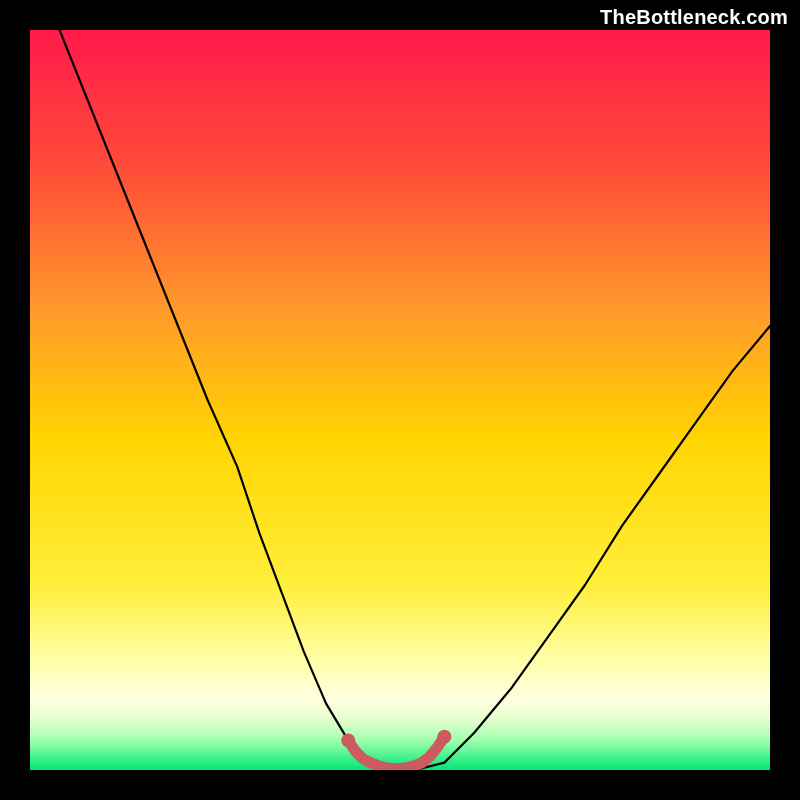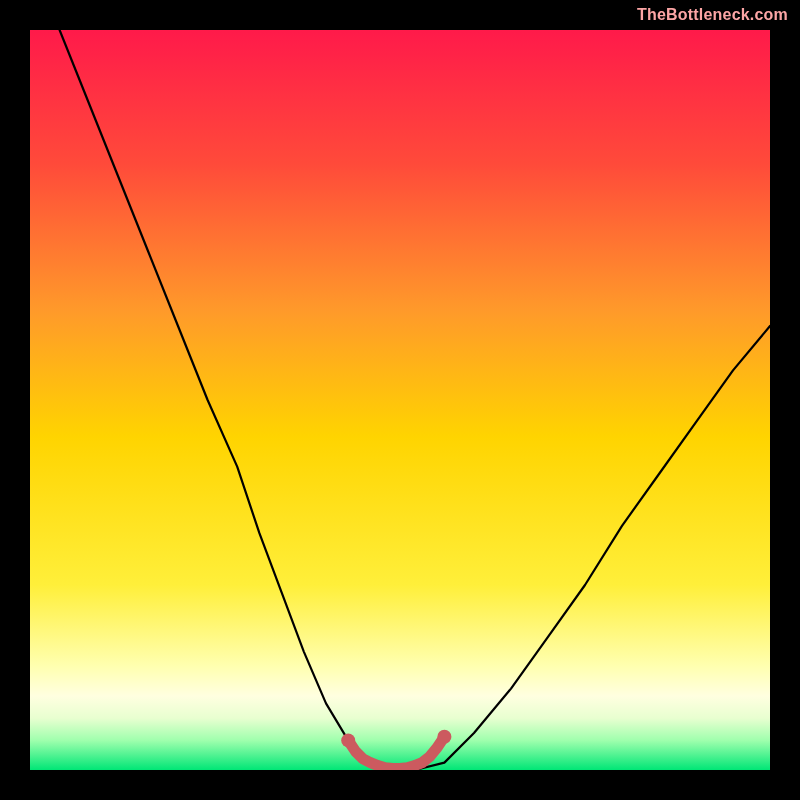--- a/index.html
+++ b/index.html
@@ -22,22 +22,22 @@
     left: 30px;
     top: 30px;
     width: 740px;
     height: 740px;
     overflow: hidden;
   }
   .watermark {
     position: absolute;
     top: 6px;
     right: 12px;
-    color: #fca5a5;
-    font-size: 16px;
+    color: #ffffff;
+    font-size: 20px;
     font-weight: 600;
     letter-spacing: 0.2px;
     user-select: none;
   }
   svg { display: block; }
 </style>
 </head>
 <body>
 
 <div class="frame">

